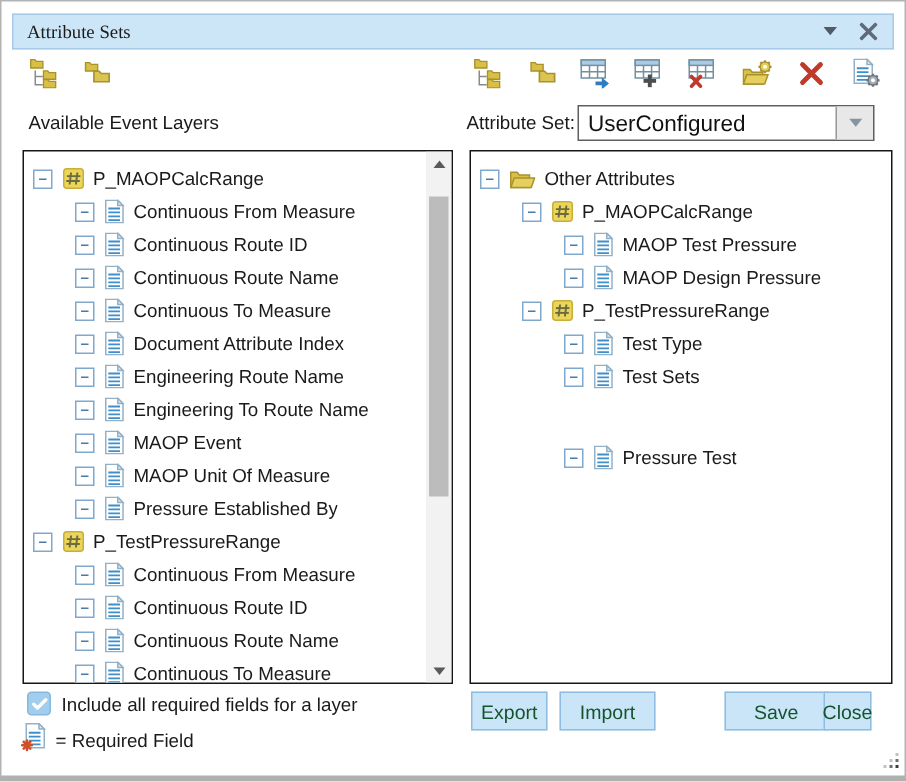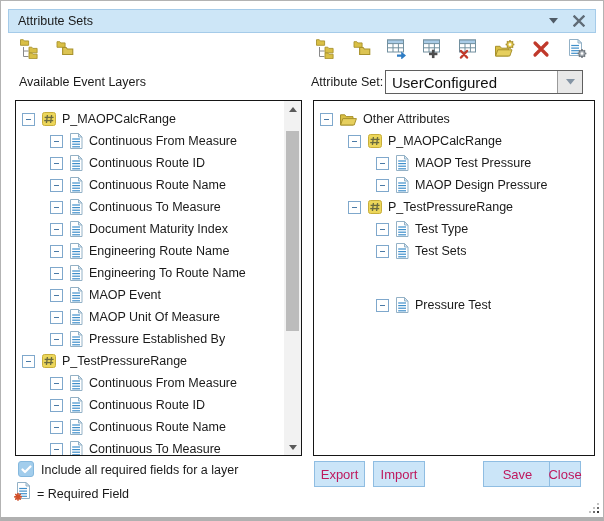--- a/index.html
+++ b/index.html
@@ -1,20 +1,20 @@
 <!DOCTYPE html>
 <html><head>
 <meta charset="utf-8">
 <style>
   html,body{margin:0;padding:0;background:#e9e9e9;font-family:"Liberation Sans",sans-serif;}
   .dialog{position:relative;width:604px;height:521px;background:#fff;border:1px solid #b3b3b3;
           border-bottom:4px solid #b0b0b0;box-sizing:border-box;overflow:hidden;}
   
   .titlebar{position:absolute;left:7px;top:8px;width:588px;height:24px;background:#cde6f7;
-            border:1px solid #a5cbe9;box-sizing:border-box;display:flex;align-items:center;}
+            border:1px solid #a5cbe9;box-sizing:border-box;display:flex;align-items:center;font-family:Liberation Serif, serif;}
   .titlebar .title{margin-left:9px;font-size:12.5px;color:#1a1a1a;}
   .tb-controls{margin-left:auto;display:flex;align-items:center;gap:10px;margin-right:8px;}
   .tb-btn{display:flex;align-items:center;justify-content:center;width:16px;height:16px;cursor:default;}
   
   .toolbar-left{position:absolute;left:16px;top:36px;display:flex;gap:12px;}
   .toolbar-right{position:absolute;right:15px;top:36px;display:flex;gap:13px;}
   .tool-btn{width:23px;height:23px;display:flex;align-items:center;justify-content:center;}
   .icon{display:inline-flex;align-items:center;justify-content:center;line-height:0;}
   
   .heading{position:absolute;font-size:12.5px;color:#1a1a1a;}
@@ -47,24 +47,24 @@
   .tri-up{width:0;height:0;border-left:4px solid transparent;border-right:4px solid transparent;border-bottom:5px solid #5a5a5a;}
   .tri-down{width:0;height:0;border-left:4px solid transparent;border-right:4px solid transparent;border-top:5px solid #5a5a5a;}
   .scroll-thumb{position:absolute;left:2px;width:13px;top:30px;height:200px;background:#bcbcbc;}
   
   .checkbox{position:absolute;left:17px;top:460px;width:16px;height:16px;background:#a2cdec;
             border:1px solid #85b8dd;border-radius:3px;box-sizing:border-box;display:flex;align-items:center;justify-content:center;}
   #include-label{left:40px;top:462px;}
   #legend-icon{position:absolute;left:13px;top:481px;}
   #legend-label{left:36px;top:486px;}
   .btn{position:absolute;top:460px;height:26px;background:#cbe5f8;border:1px solid #8fbde2;
-       box-sizing:border-box;font-size:13px;color:#be185d;display:flex;align-items:center;justify-content:center;
+       box-sizing:border-box;font-size:13px;color:#14532d;display:flex;align-items:center;justify-content:center;
        font-family:"Liberation Sans",sans-serif;}
   #export-btn{left:313px;width:51px;}
-  #import-btn{left:372px;width:52px;}
+  #import-btn{left:372px;width:64px;}
   #save-btn{left:482px;width:69px;}
   #close-btn{left:538px;width:32px;margin-left:10px;}
   .resize-grip{position:absolute;right:3px;bottom:5px;width:12px;height:12px;}
 </style>
 </head>
 <body>
 
 <div class="dialog">
 
   <div class="titlebar">
@@ -338,21 +338,21 @@
               <path d="M0.5 0.5 H8.5 L12 4 V15.5 H0.5 Z" fill="#fff" stroke="#93b1c6"></path>
               <path d="M8.5 0.5 V4 H12 Z" fill="#dceaf5" stroke="#93b1c6"></path>
               <g stroke="#3f8fcb" stroke-width="1.2">
                 <line x1="2.2" y1="6" x2="10" y2="6"></line>
                 <line x1="2.2" y1="8.6" x2="10" y2="8.6"></line>
                 <line x1="2.2" y1="11.2" x2="10" y2="11.2"></line>
                 <line x1="2.2" y1="13.8" x2="10" y2="13.8"></line>
               </g>
             </svg>
           </span>
-          <span class="tlabel">Document Maturity Index</span>
+          <span class="tlabel">Document Attribute Index</span>
         </div>
         <div class="tree-row" style="padding-left: 34px;">
           <span class="expand">
             <span class="minus"></span>
           </span>
           <span class="icon">
             <svg width="13" height="16" viewBox="0 0 13 16">
               <path d="M0.5 0.5 H8.5 L12 4 V15.5 H0.5 Z" fill="#fff" stroke="#93b1c6"></path>
               <path d="M8.5 0.5 V4 H12 Z" fill="#dceaf5" stroke="#93b1c6"></path>
               <g stroke="#3f8fcb" stroke-width="1.2">

